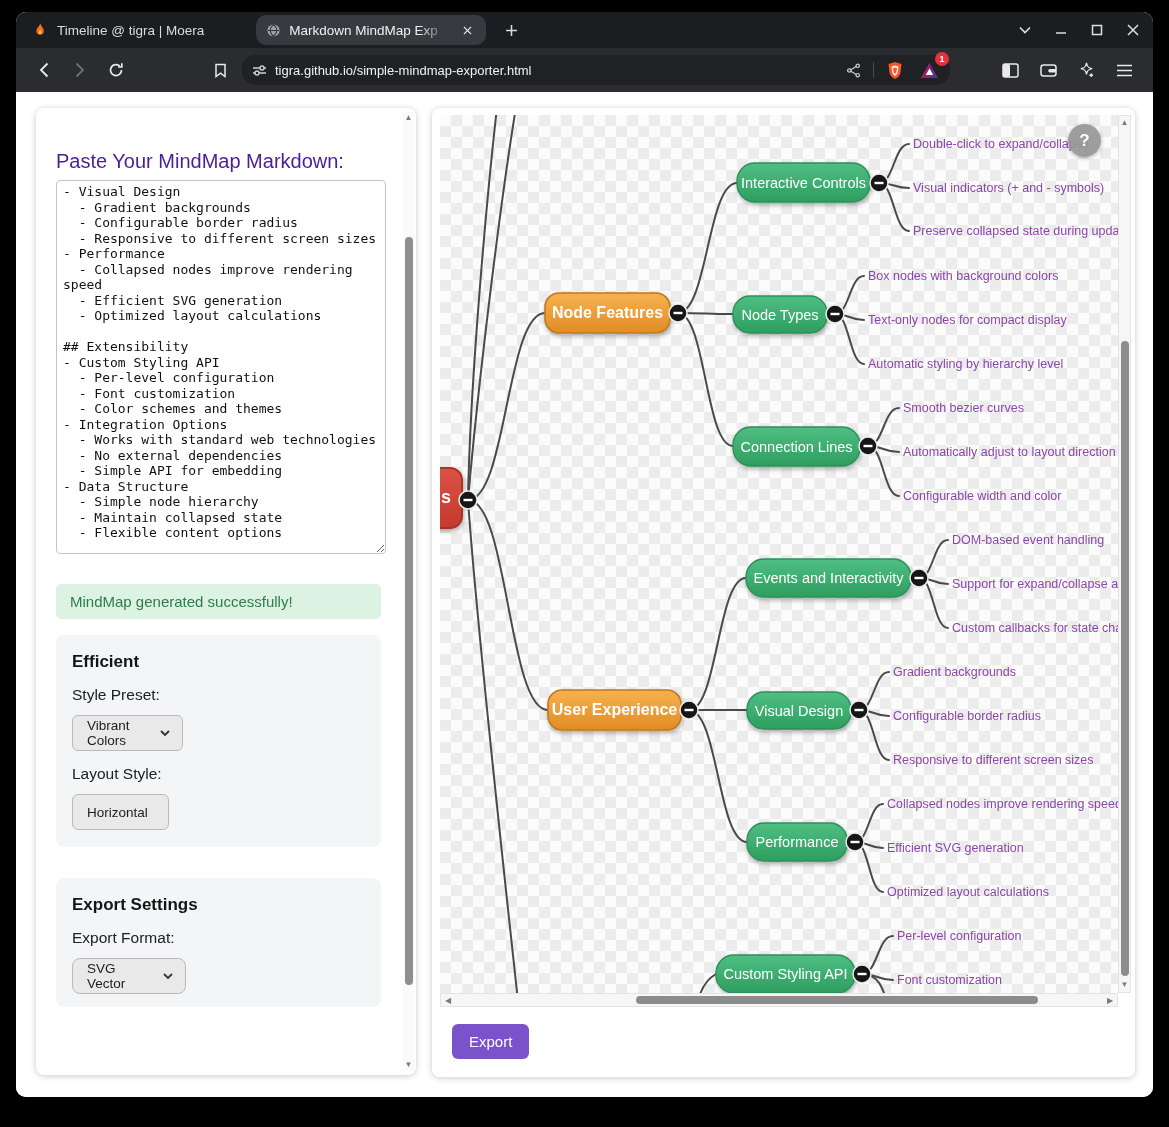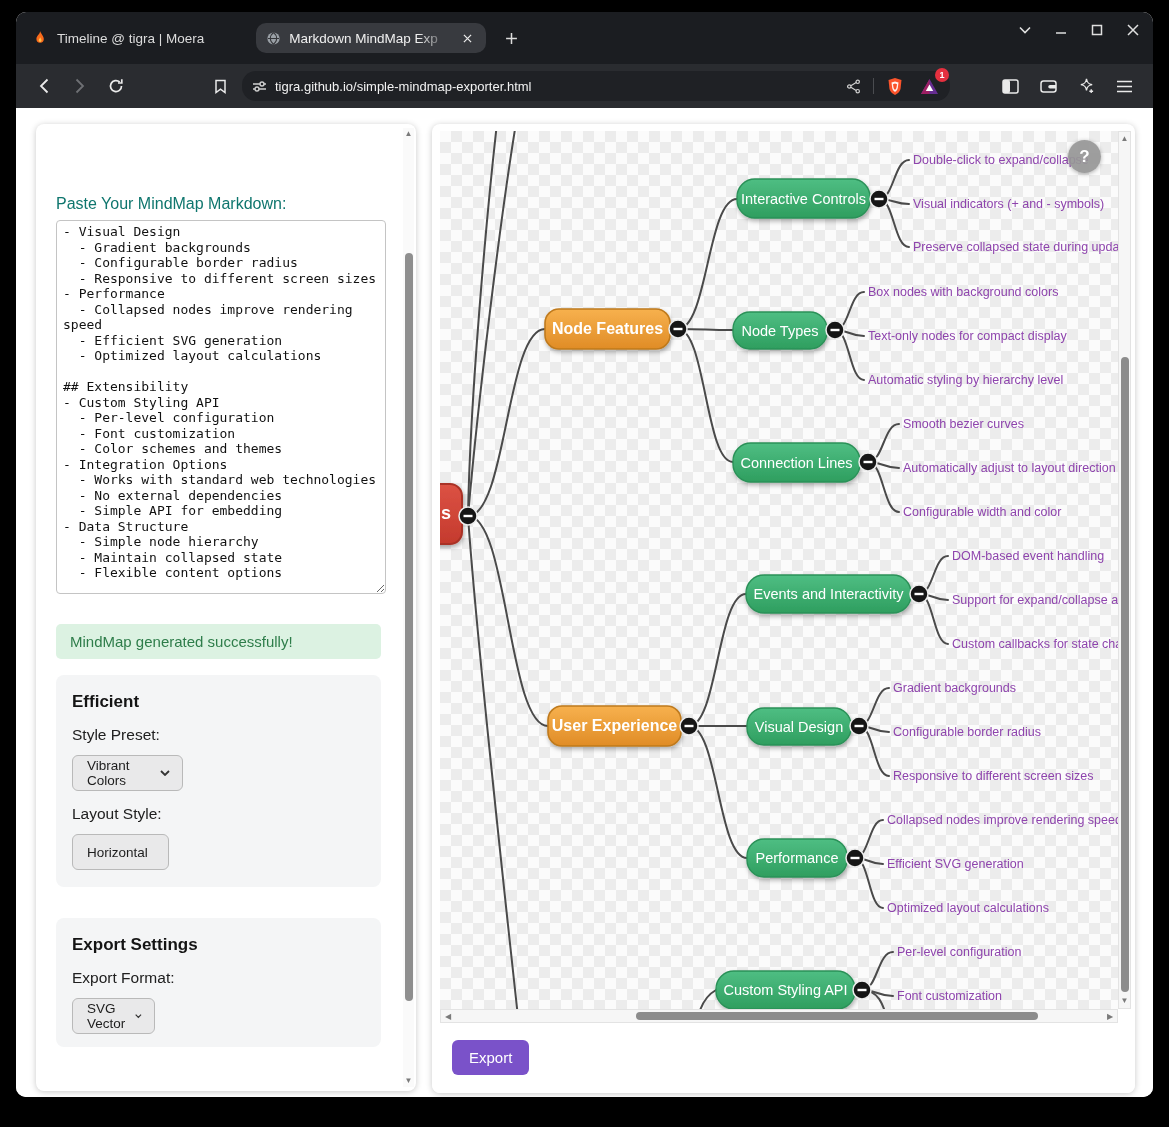--- a/index.html
+++ b/index.html
@@ -2,21 +2,21 @@
 <html><head>
 <meta charset="utf-8">
 <style>
   * { margin:0; padding:0; box-sizing:border-box; }
   html,body { width:1169px; height:1127px; background:#000; overflow:hidden;
     font-family:"Liberation Sans","DejaVu Sans",sans-serif; }
 
   
   .bwindow { position:absolute; left:16px; top:12px; width:1137px; height:1085px;
     border-radius:10px; overflow:hidden; background:#fff; }
-  .tabbar { height:52px; background:#1b1d21; display:flex; align-items:center; position:relative; }
+  .tabbar { height:36px; background:#1b1d21; display:flex; align-items:center; position:relative; }
   .tab-inactive { display:flex; align-items:center; gap:9px; padding:0 16px 0 16px; height:36px; }
   .tab-inactive .t-title { color:#dcdcdc; font-size:13.5px; }
   .tab-active { display:flex; align-items:center; gap:8px; margin-left:36px; width:230px; height:30px;
     background:#383a3f; border-radius:10px; padding:0 10px; }
   .tab-active .t-title { color:#f0f0f0; font-size:13.5px; white-space:nowrap; overflow:hidden; flex:1;
     -webkit-mask-image:linear-gradient(90deg,#000 80%,transparent); mask-image:linear-gradient(90deg,#000 80%,transparent); }
   .icon-btn { display:flex; align-items:center; justify-content:center; border-radius:6px; cursor:pointer; }
   .winctl { position:absolute; right:14px; top:0; height:36px; display:flex; align-items:center; gap:24px; color:#dfdfdf; }
   .toolbar { height:44px; background:#2a2c30; display:flex; align-items:center; padding:0 14px; gap:8px; }
   .urlbar { height:30px; background:#1f2125; border-radius:14px; flex:0 0 708px; display:flex; align-items:center;
@@ -25,21 +25,21 @@
   .sep { width:1px; height:16px; background:#4a4c50; }
   .badge { position:absolute; top:-5px; right:-7px; min-width:14px; height:14px; border-radius:7px; background:#e5303f;
     color:#fff; font-size:9px; font-weight:bold; display:flex; align-items:center; justify-content:center; padding:0 3px; }
 
   
   .page { position:relative; height:1005px; background:#fff; }
   .card { position:absolute; background:#fff; border-radius:8px; box-shadow:0 1px 6px rgba(0,0,0,.22); }
   .sidebar { left:20px; top:16px; width:380px; height:967px; padding:26px 24px 20px 20px; overflow:hidden; }
   .intro-link { display:block; margin-left:40px; width:285px; color:#6a4fc1; font-size:13.5px; line-height:18px;
     text-decoration:underline; }
-  .md-label { margin-top:45px; font-size:16px; color:#0f766e; }
+  .md-label { margin-top:16px; font-size:20px; color:#4c1d95; }
   .md-input { margin-top:7px; width:330px; height:374px; font-family:"DejaVu Sans Mono","Liberation Mono",monospace;
     font-size:13px; line-height:15.5px; color:#111; border:1px solid #c4c4c4; border-radius:4px; padding:3px 6px;
     resize:both; outline:none; background:#fff; }
   .status-ok { margin-top:26px; width:325px; background:#dcf2e2; color:#2e7d4a; font-size:15px;
     padding:9px 14px; border-radius:5px; }
   .settings-card { background:#f4f5f6; border-radius:8px; width:325px; padding:17px 16px; }
   .settings-card h3 { font-size:17px; color:#141414; }
   .field-label { margin-top:14px; font-size:15.5px; color:#202020; }
   .select { margin-top:11px; height:36px; background:#e9e9ea; border:1px solid #b9b9b9; border-radius:6px;
     display:inline-flex; align-items:center; gap:10px; padding:0 12px 0 14px; font-size:13.5px; color:#1d1d1d; cursor:pointer; }
@@ -256,21 +256,21 @@
           <span style="flex:1;">Horizontal</span>
           <svg width="10" height="6" viewBox="0 0 10 6">
               <path d="M1 1 L5 5 L9 1" stroke="#333" stroke-width="1.8" fill="none"></path>
             </svg>
         </div>
       </div>
 
       <div class="settings-card" style="margin-top:31px;height:129px;">
         <h3>Export Settings</h3>
         <div class="field-label">Export Format:</div>
-        <div class="select" style="width:83px;">
+        <div class="select" style="width:114px;border-radius:8px;">
           <span style="flex:1;">SVG Vector</span>
           <svg width="10" height="6" viewBox="0 0 10 6">
               <path d="M1 1 L5 5 L9 1" stroke="#333" stroke-width="1.8" fill="none"></path>
             </svg>
         </div>
       </div>
 
       
       <div class="sb-v" style="right:2px;top:4px;height:959px;">
         <div class="arrow" style="top:0;">▲</div>

